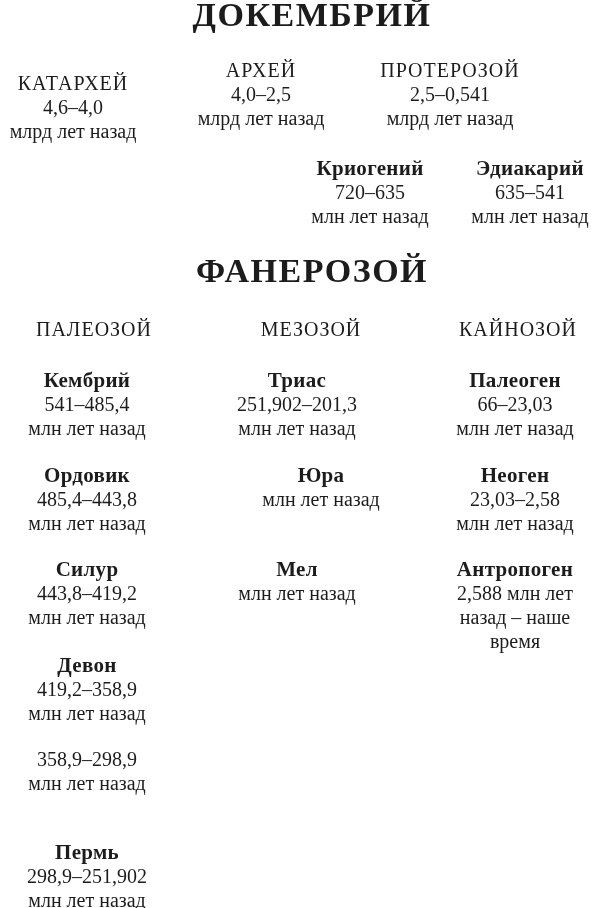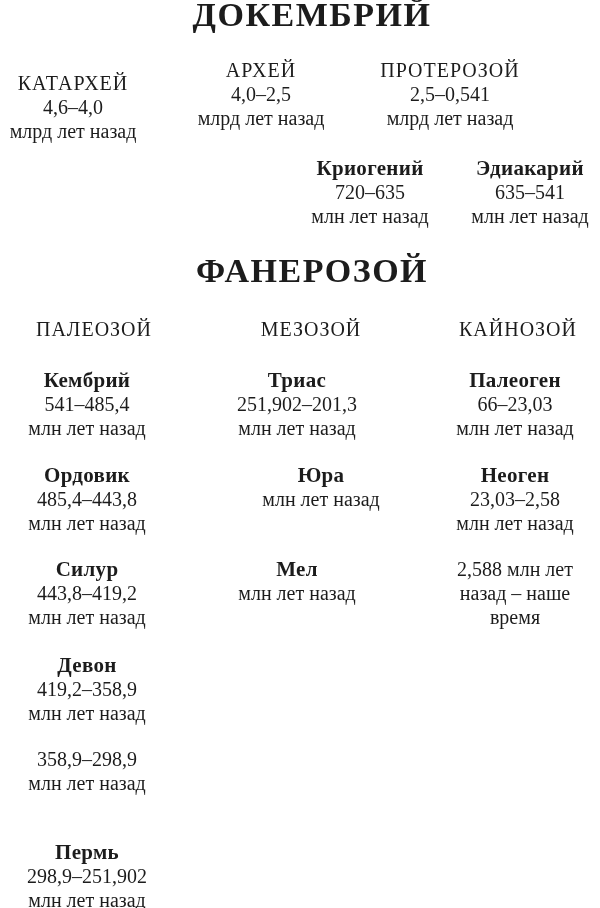--- a/index.html
+++ b/index.html
@@ -159,16 +159,17 @@
     <div class="unit">млн лет назад</div>
   </div>
 
   <div class="block" style="left:515px; top:463px;">
     <div class="period-name">Неоген</div>
     <div class="range">23,03–2,58</div>
     <div class="unit">млн лет назад</div>
   </div>
 
   <div class="block" style="left:515px; top:557px;">
+    <div class="period-name">Антропоген</div>
     <div class="range wrap-block" style="position:relative; left:50%; transform:translateX(-50%);">2,588 млн лет назад – наше время</div>
   </div>
 
 </div>
 
 </body></html>

